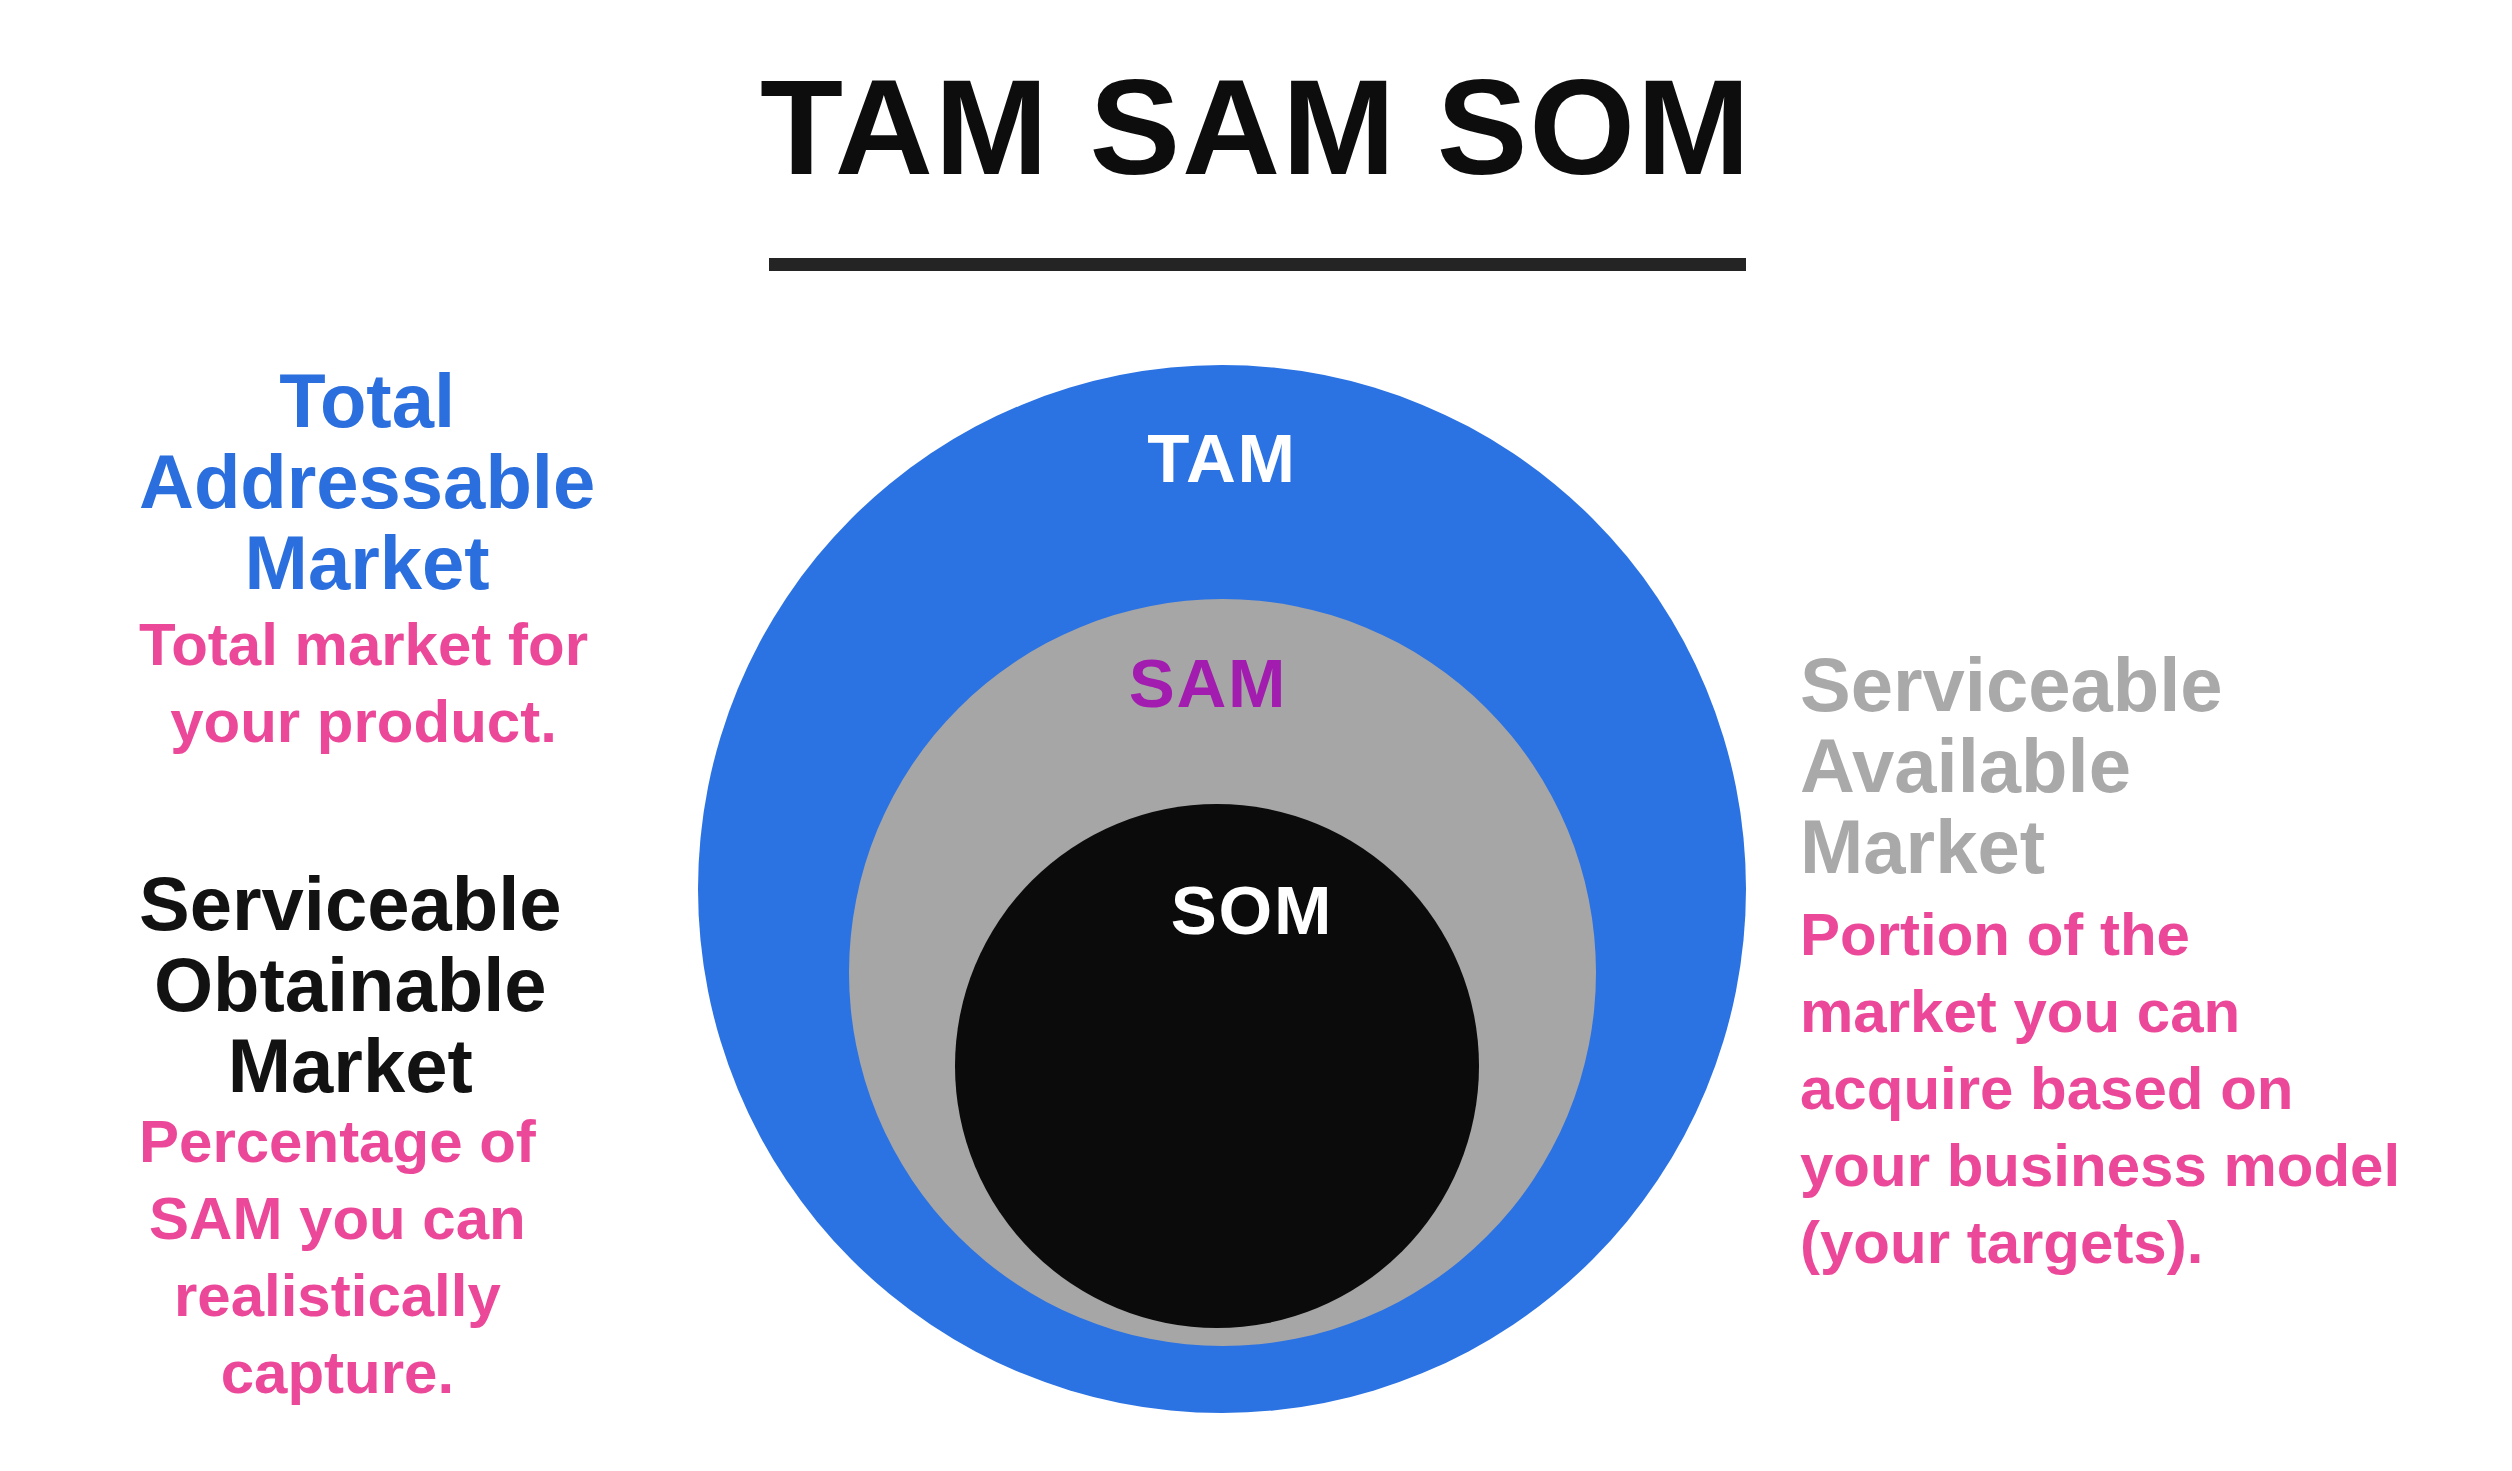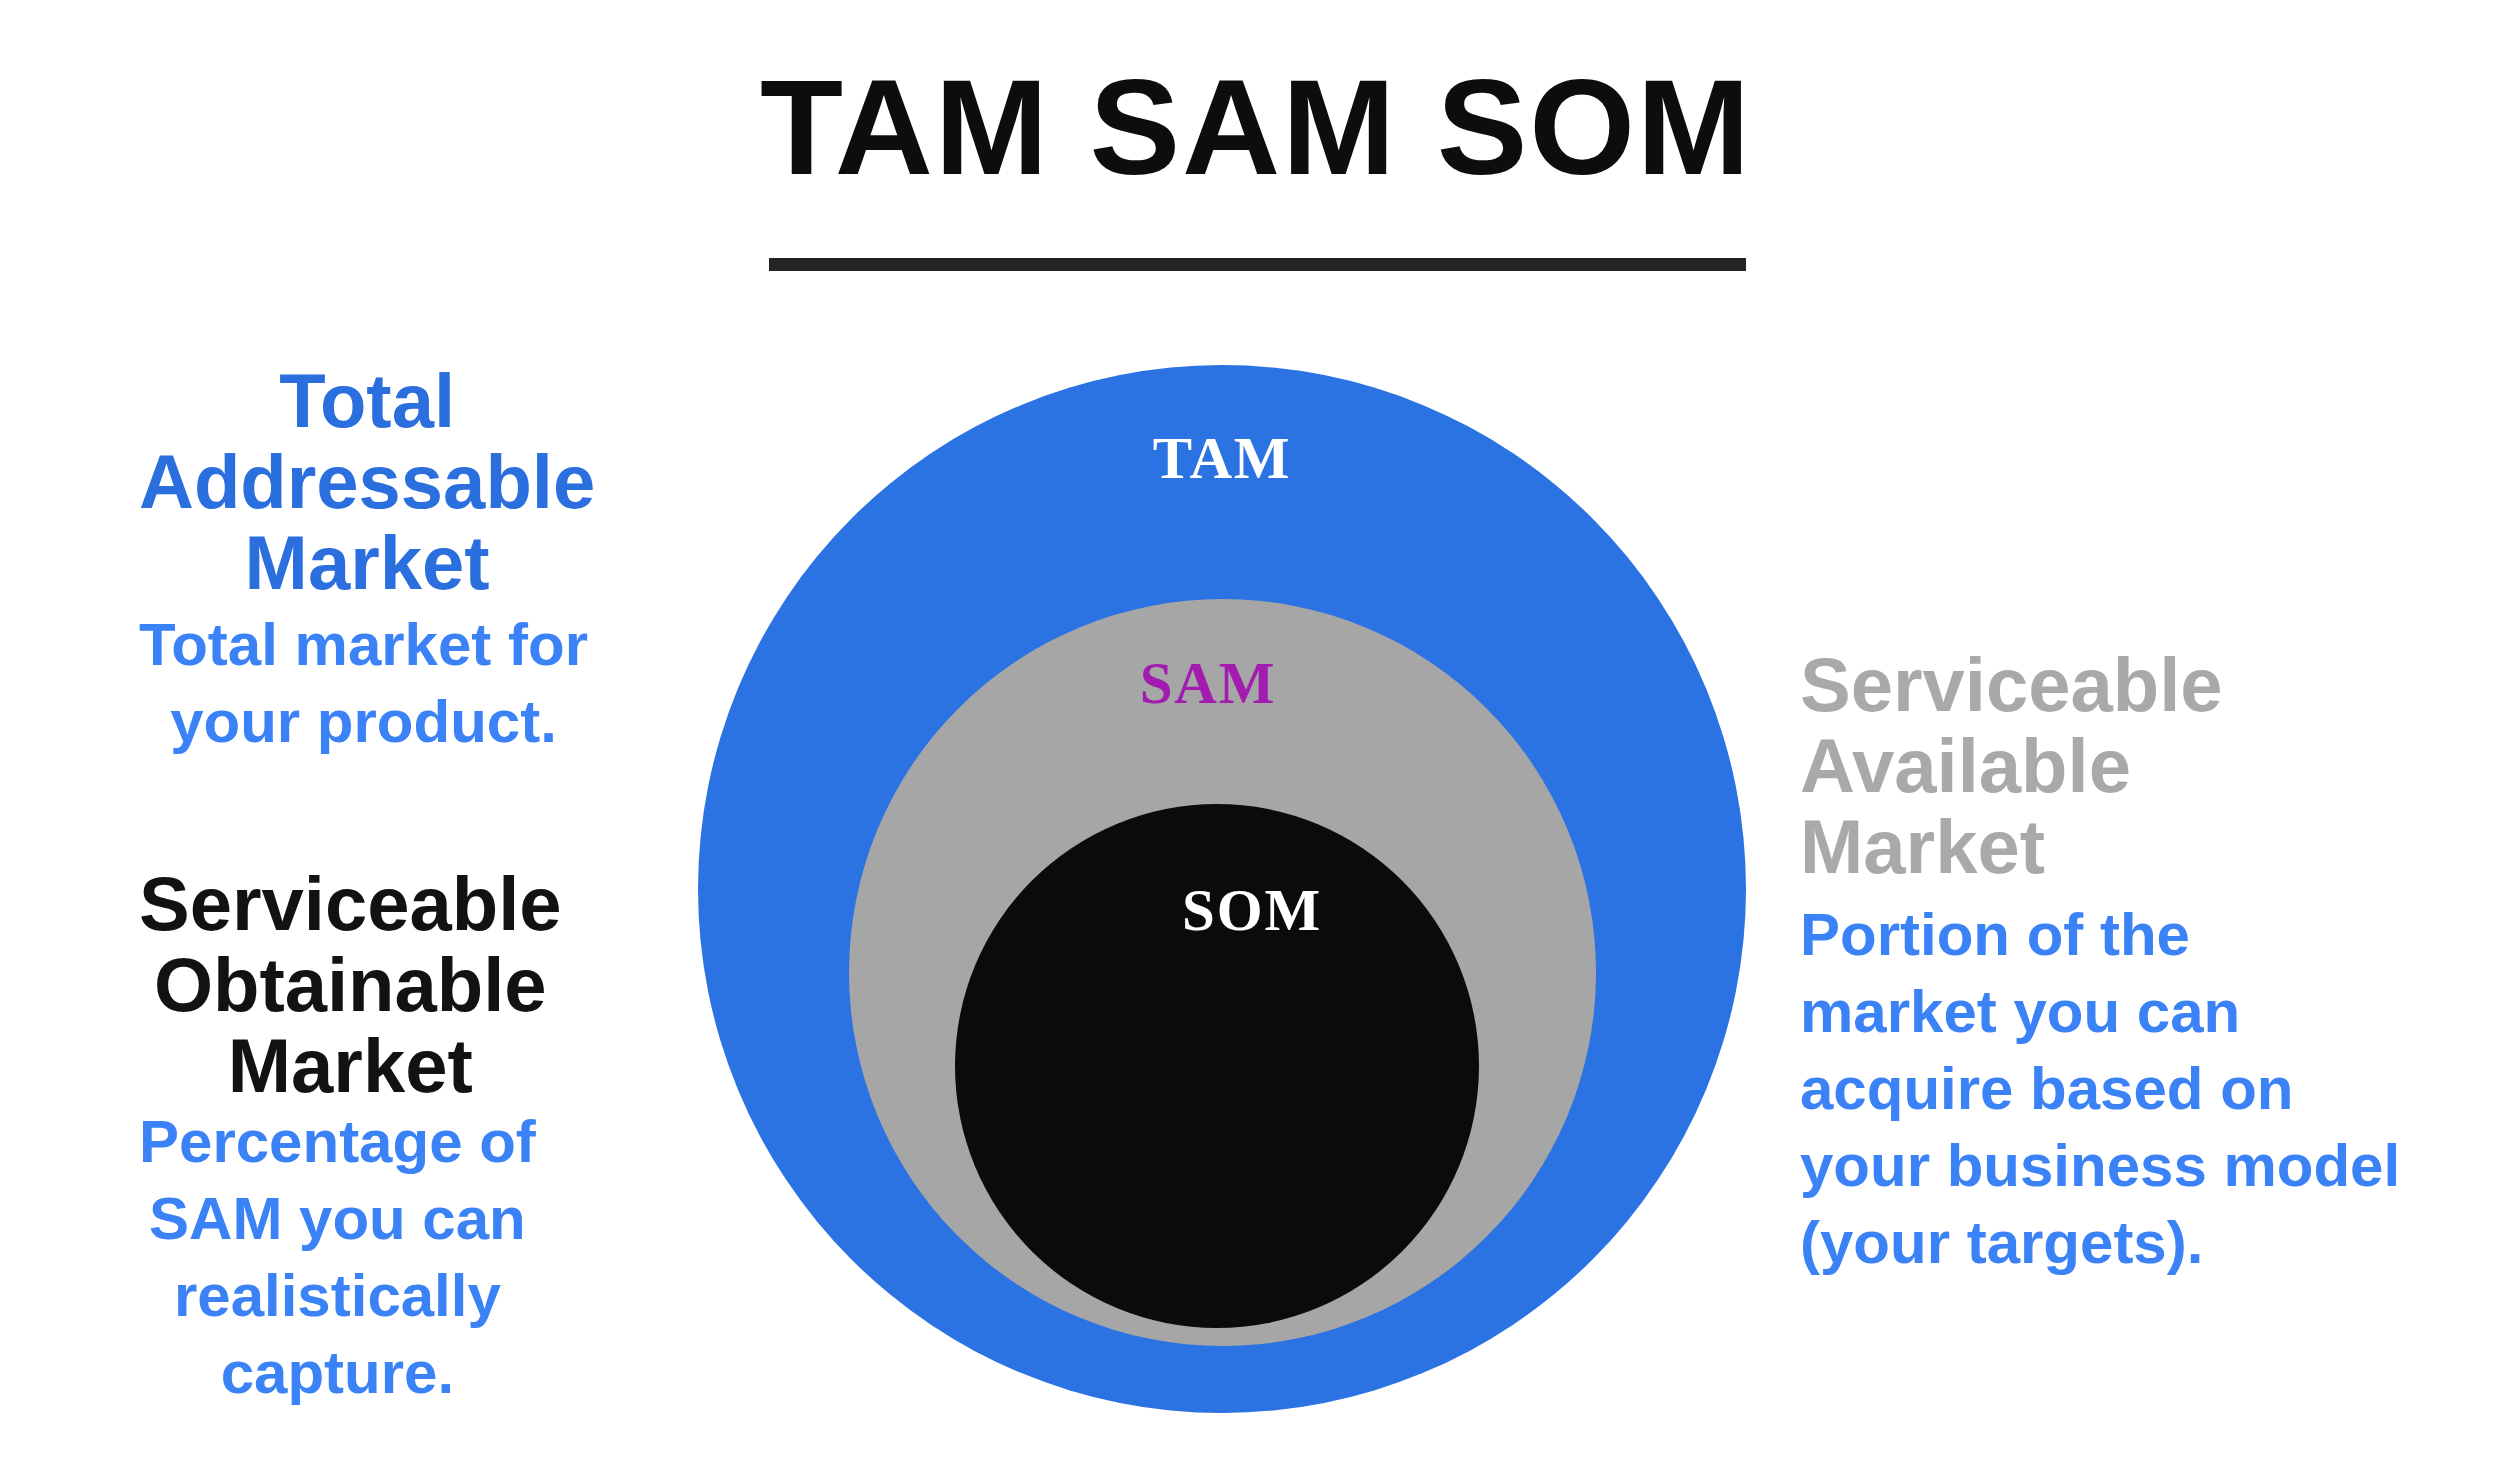--- a/index.html
+++ b/index.html
@@ -25,37 +25,36 @@
   .title-underline{
     left:769px; top:258px;
     width:977px; height:12.7px;
   }
   
   .circle{border-radius:50%;}
   .circle-tam{left:698px; top:365px; width:1048px; height:1048px;}
   .circle-sam{left:849px; top:599px; width:747px;  height:747px;}
   .circle-som{left:955px; top:804px; width:524px; height:524px;}
   .venn-label{
-    font-size:59px; line-height:91px;
+    font-size:69px; line-height:91px;
     letter-spacing:1.8px;
     text-align:center;
     width:544px;
-    font-family:Liberation Serif, serif;
   }
   .label-tam{left:950px; top:413px;}
   .label-sam{left:936px; top:638px;}
   .label-som{left:980px; top:865px;}
   
   .heading{
     font-size:76px; line-height:81px;
     letter-spacing:0;
   }
   .body-text{
     font-size:60px; line-height:77px;
-    color:#3b82f6;
+    color:#ec4899;
   }
   .left-col-x{left:139px;text-align:center;}
   .right-col-x{left:1800px;}
   .lh1{top:360px;}
   .lb1{top:606px;}
   .lh2{top:863px; color:#121212;}
   .lb2{top:1103px;}
   .rh1{top:644px;}
   .rb1{top:896px;}
 </style>

